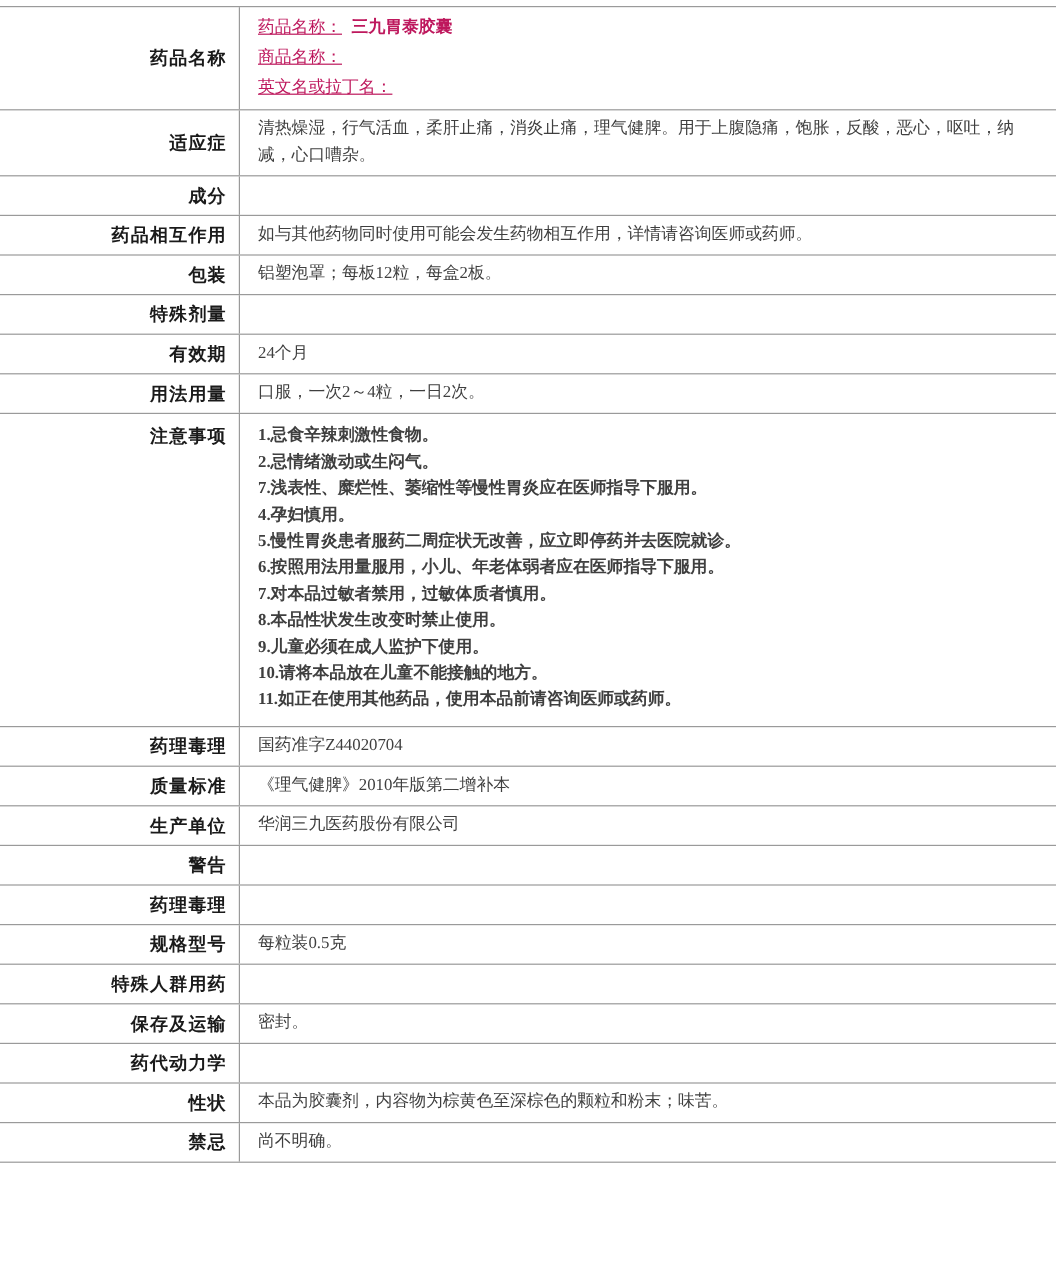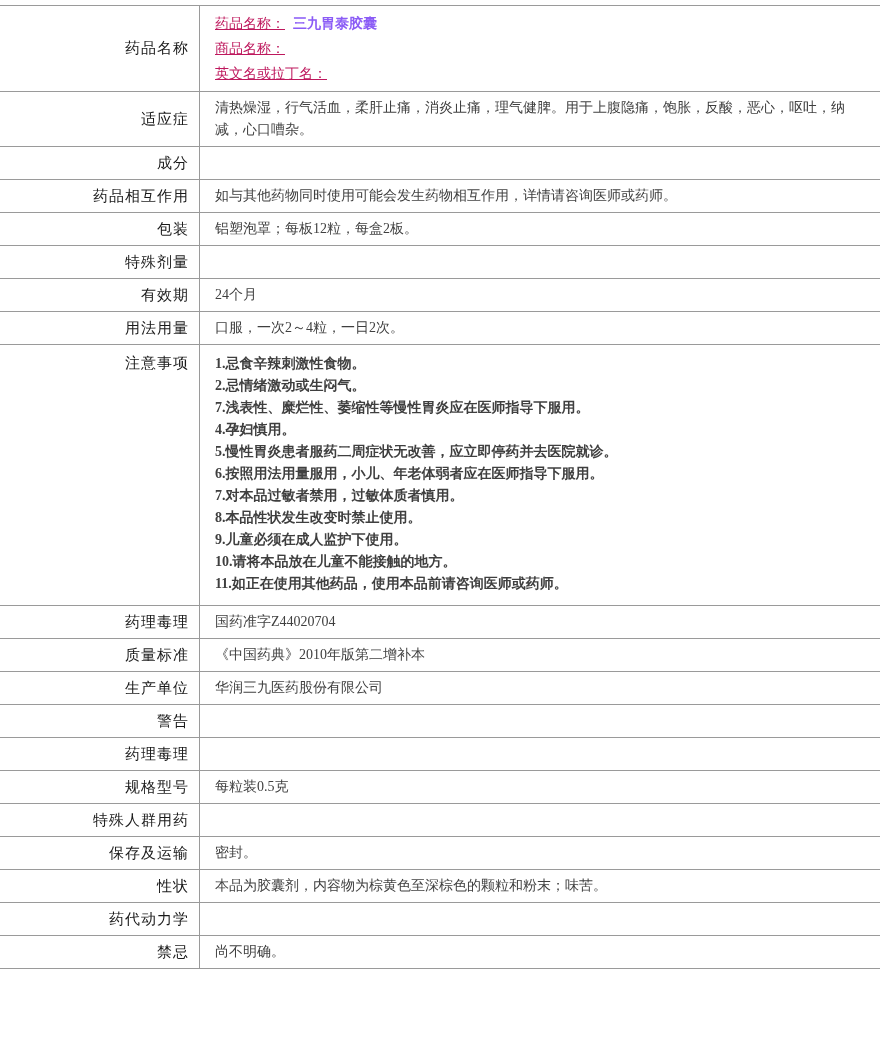--- a/index.html
+++ b/index.html
@@ -27,21 +27,21 @@
   }
   .label-cell {
     width: 200px;
     box-sizing: border-box;
     border-right: 1px solid #9a9a9a;
     display: flex;
     align-items: center;
     justify-content: flex-end;
     text-align: right;
     padding: 4px 10px 4px 0;
-    font-weight: normal;
+    font-weight: bold;
     font-size: 15px;
     color: #1a1a1a;
     flex-shrink: 0;
     letter-spacing: 1px;
   }
   .value-cell {
     flex: 1;
     display: flex;
     flex-direction: column;
     justify-content: center;
@@ -64,21 +64,21 @@
     min-height: 77px;
   }
   .row.first .value-cell {
     line-height: 25px;
   }
   .muted {
     color: #be185d;
     text-decoration: underline;
   }
   .drug-name-strong {
-    color: #8b5cf6;
+    color: #be185d;
     font-weight: bold;
     margin-left: 8px;
   }
   .list-line {
     line-height: 22px;
   }
 </style>
 </head>
 <body>
 
@@ -146,21 +146,21 @@
       </div>
   </div>
 
   <div class="row">
     <div class="label-cell">药理毒理</div>
     <div class="value-cell">国药准字Z44020704</div>
   </div>
 
   <div class="row">
     <div class="label-cell">质量标准</div>
-    <div class="value-cell">《中国药典》2010年版第二增补本</div>
+    <div class="value-cell">《理气健脾》2010年版第二增补本</div>
   </div>
 
   <div class="row">
     <div class="label-cell">生产单位</div>
     <div class="value-cell">华润三九医药股份有限公司</div>
   </div>
 
   <div class="row">
     <div class="label-cell">警告</div>
     <div class="value-cell"></div>
@@ -180,26 +180,26 @@
     <div class="label-cell">特殊人群用药</div>
     <div class="value-cell"></div>
   </div>
 
   <div class="row">
     <div class="label-cell">保存及运输</div>
     <div class="value-cell">密封。</div>
   </div>
 
   <div class="row">
+    <div class="label-cell">药代动力学</div>
+    <div class="value-cell"></div>
+  </div>
+
+  <div class="row">
     <div class="label-cell">性状</div>
     <div class="value-cell">本品为胶囊剂，内容物为棕黄色至深棕色的颗粒和粉末；味苦。</div>
   </div>
 
   <div class="row">
-    <div class="label-cell">药代动力学</div>
-    <div class="value-cell"></div>
-  </div>
-
-  <div class="row">
     <div class="label-cell">禁忌</div>
     <div class="value-cell">尚不明确。</div>
   </div>
 </div>
 
 </body></html>

